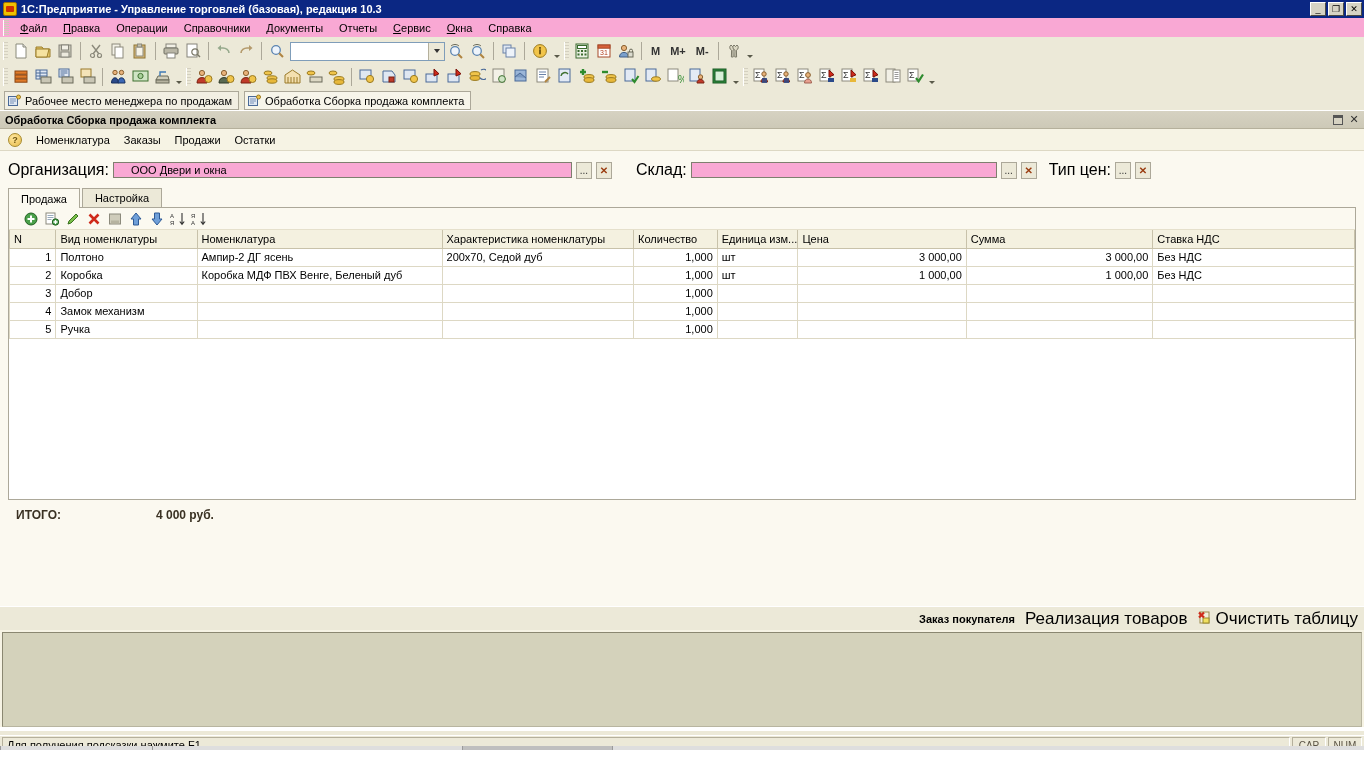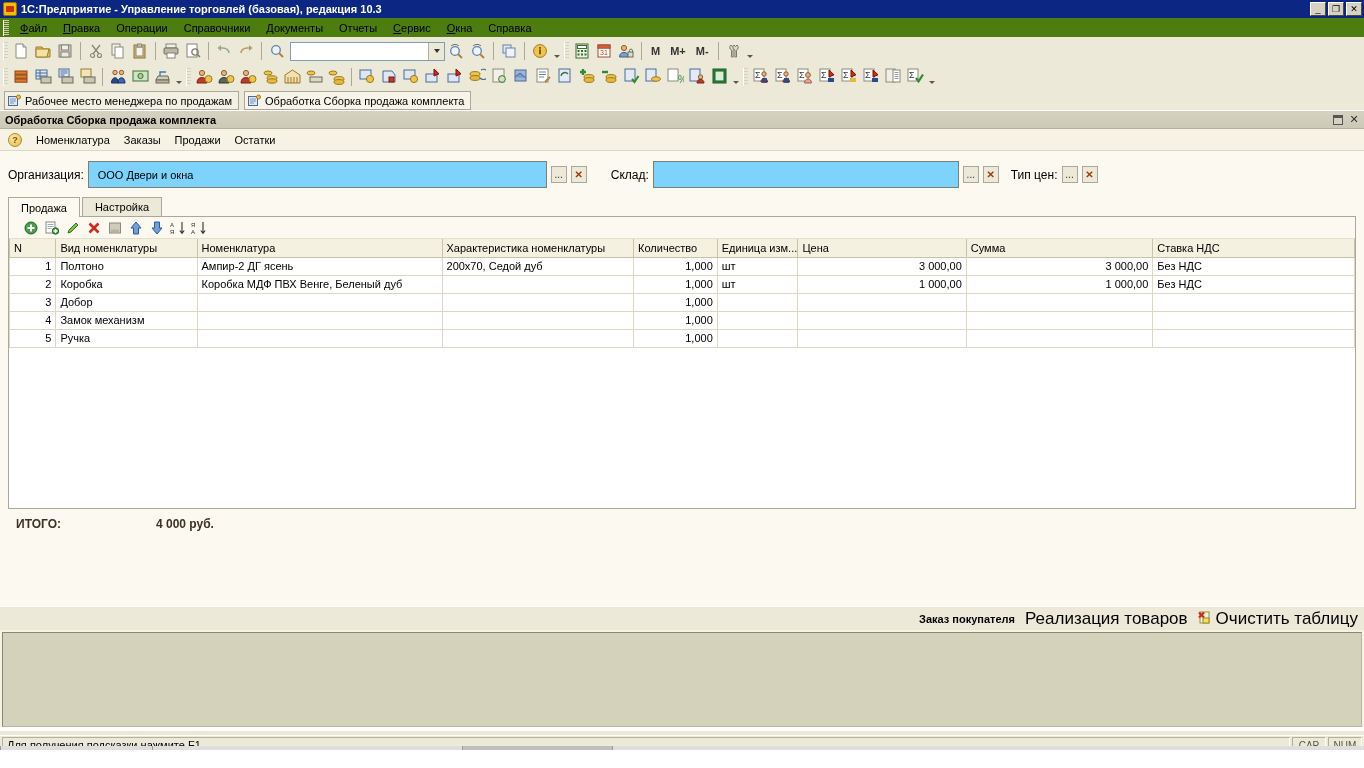--- a/index.html
+++ b/index.html
@@ -51,21 +51,21 @@
     border-color: #fff #4a4a42 #4a4a42 #fff;
     font-size: 9px; line-height: 12px;
     text-align: center; color: #000;
     font-family: "Liberation Sans", sans-serif;
     cursor: pointer;
   }
 
   
   .menubar {
     height: 20px;
-    background: #4d7c0f;
+    background: #f9a8d4;
     display: flex; align-items: center;
     border-bottom: 1px solid #ece9d8;
     padding-left: 2px;
   }
   .grip {
     width: 6px; height: 16px;
     margin: 0 3px 0 1px;
     background: repeating-linear-gradient(to bottom, #cfcbb8 0px, #cfcbb8 1px, transparent 1px, transparent 2px);
     border-left: 1px solid #fff;
     flex: 0 0 auto;
@@ -220,29 +220,29 @@
     padding: 10px 8px 0 8px;
     height: 455px;
     position: relative;
   }
   .field-row {
     display: flex; align-items: center;
     margin-bottom: 8px;
     gap: 4px;
   }
   .field-label {
-    font-size: 12px; color: #000;
+    font-size: 16px; color: #000;
     white-space: nowrap;
   }
   .field-box {
-    height: 27px;
-    background: #7dd3fc;
+    height: 16px;
+    background: #f9a8d4;
     border: 1px solid #7f7f6f;
     display: flex; align-items: center;
-    padding-left: 9px;
+    padding-left: 17px;
     font-size: 11px;
     color: #000;
   }
   .fld-btn {
     width: 16px; height: 17px;
     background: #ece9d8;
     border: 1px solid #aca899;
     display: flex; align-items: center; justify-content: center;
     font-size: 10px; color: #333; cursor: pointer;
     flex: 0 0 auto;

